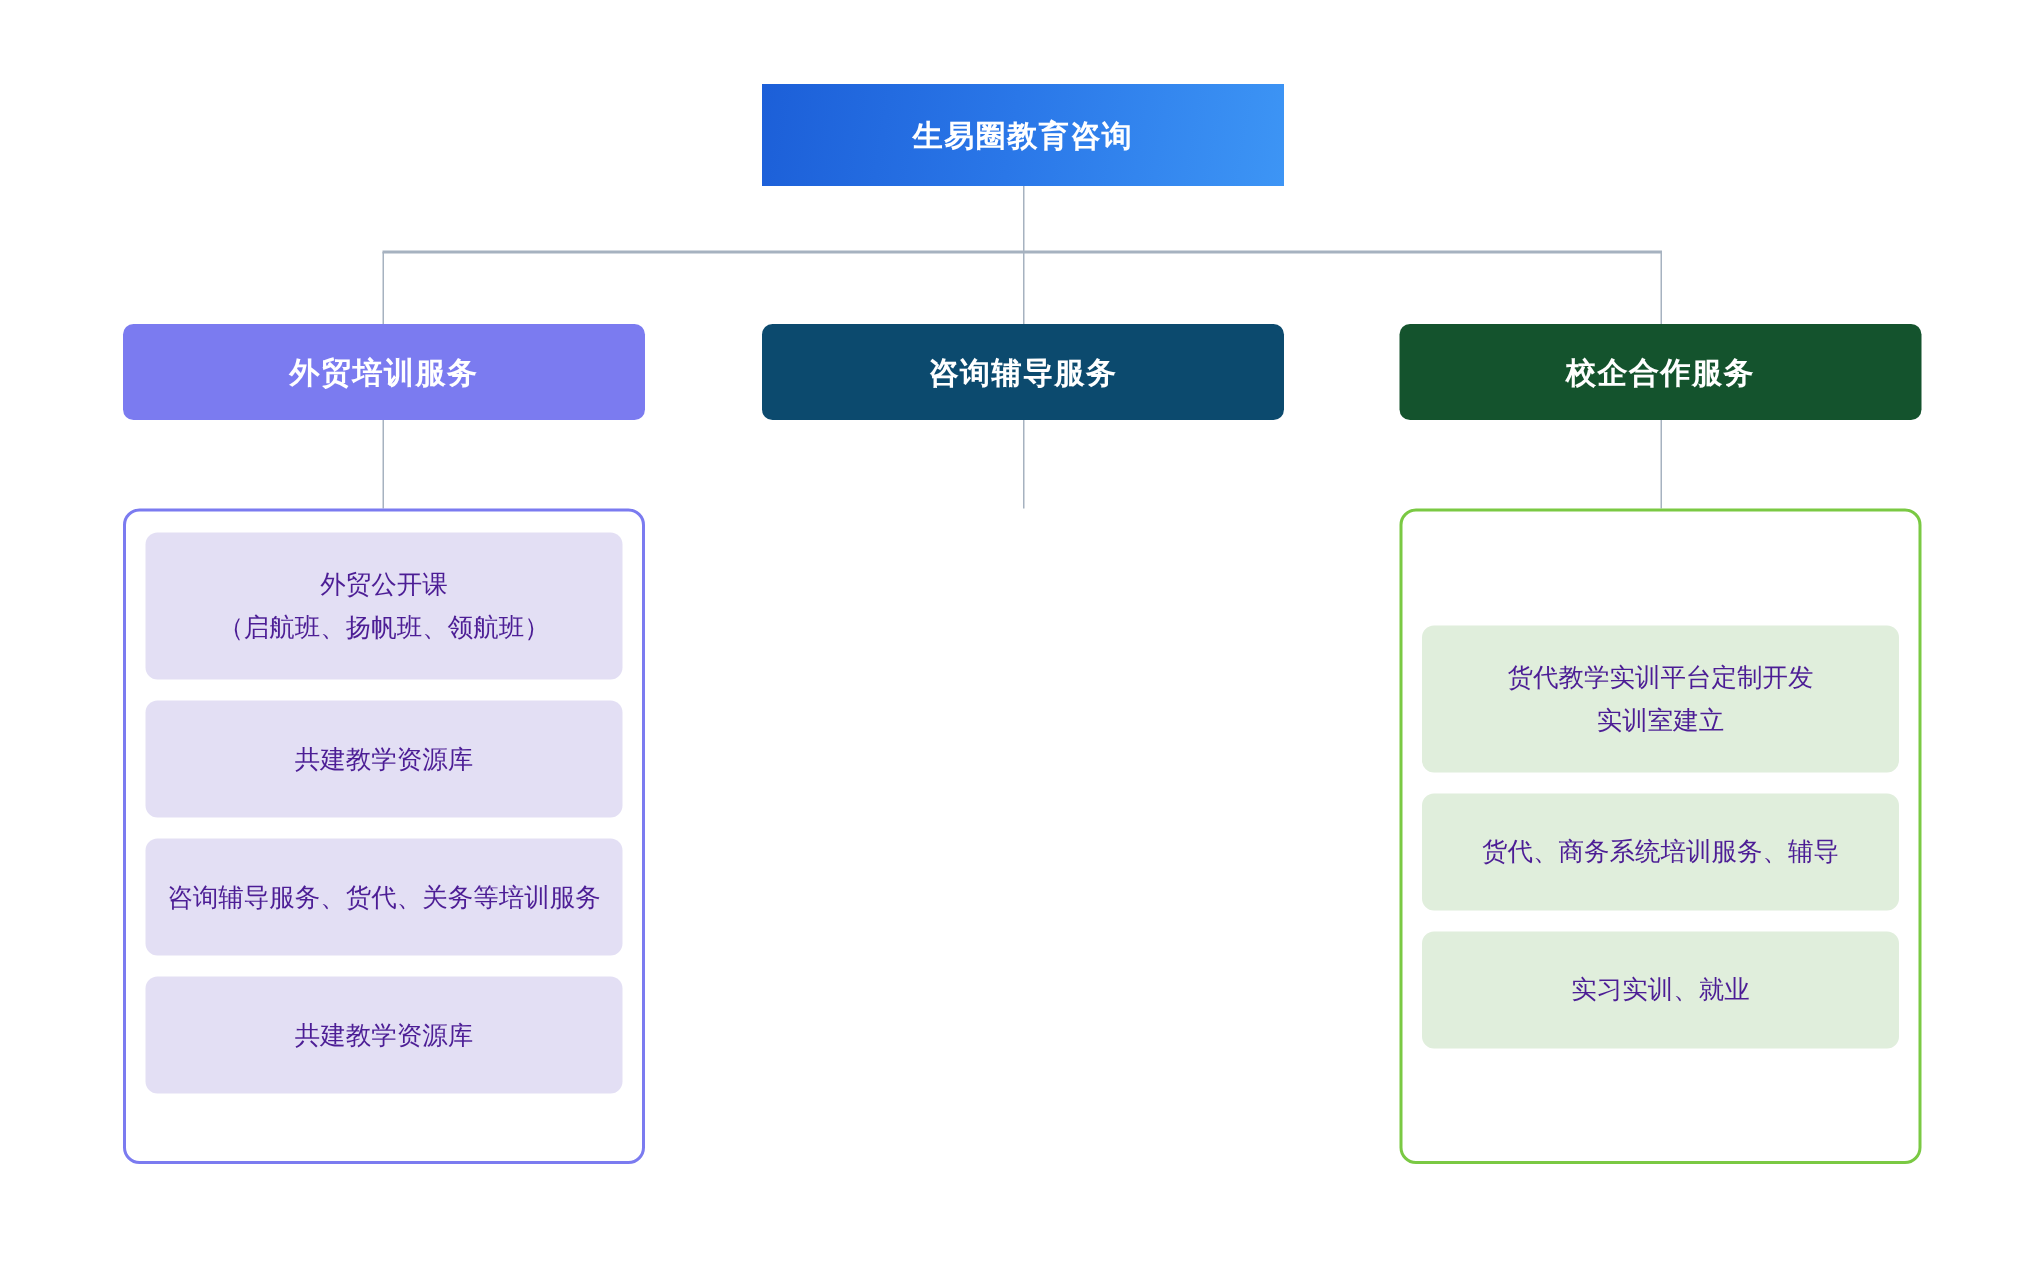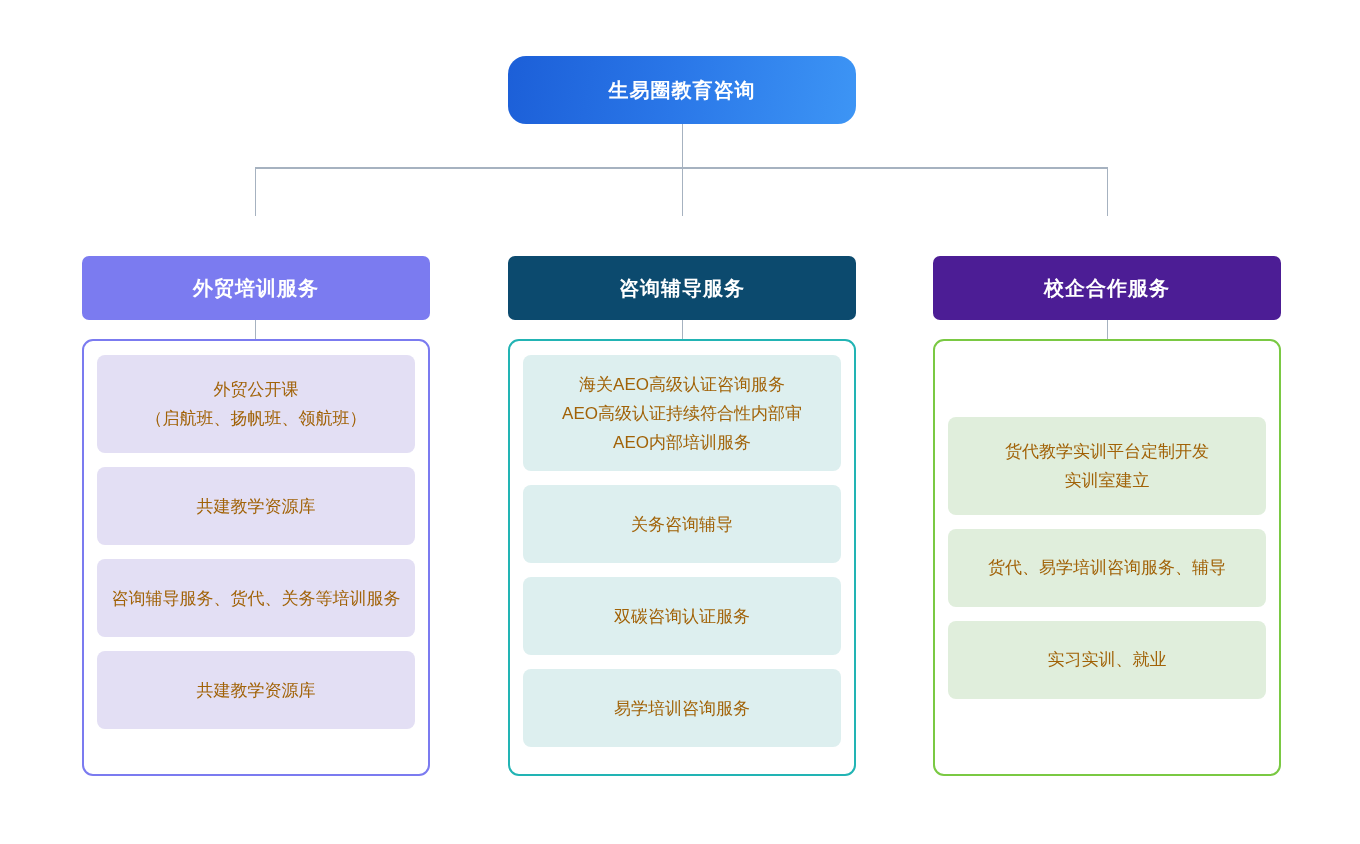--- a/index.html
+++ b/index.html
@@ -31,21 +31,21 @@
   .conn-v { width: 1.5px; }
   .conn-h { height: 1.5px; }
 
   
   .root-node {
     position: absolute;
     left: 508px;
     top: 56px;
     width: 348px;
     height: 68px;
-    border-radius: 18px;
+    border-radius: 0;
     background: linear-gradient(100deg, #1c5fd8 0%, #2a77e8 48%, #3d95f5 100%);
     color: #ffffff;
     font-size: 20px;
     font-weight: bold;
     letter-spacing: 1px;
     display: flex;
     align-items: center;
     justify-content: center;
   }
 
@@ -56,25 +56,24 @@
     width: 348px;
     height: 64px;
     border-radius: 7px;
     color: #ffffff;
     font-size: 20px;
     font-weight: bold;
     letter-spacing: 1px;
     display: flex;
     align-items: center;
     justify-content: center;
-    margin-top: 40px;
   }
   .hdr-left   { left: 82px;  background: #7b7bf0; }
   .hdr-mid    { left: 508px; background: #0c4a6e; }
-  .hdr-right  { left: 933px; background: #4c1d95; }
+  .hdr-right  { left: 933px; background: #14532d; }
 
   
   .group-box {
     position: absolute;
     top: 339px;
     width: 348px;
     height: 437px;
     border-radius: 11px;
     border: 2px solid #7b7bf0;
     box-sizing: border-box;
@@ -89,21 +88,21 @@
   .box-mid   { left: 508px; border-color: #22b4b4; }
   .box-right { left: 933px; border-color: #7ac943; justify-content: center; }
 
   
   .item-card {
     border-radius: 8px;
     display: flex;
     align-items: center;
     justify-content: center;
     text-align: center;
-    color: #a16207;
+    color: #4c1d95;
     font-size: 17px;
     line-height: 29px;
     padding: 10px 12px;
     box-sizing: border-box;
     white-space: pre-line;
   }
   .box-left  .item-card { background: #e3dff4; }
   .box-mid   .item-card { background: #ddefef; }
   .box-right .item-card { background: #e0eedc; }
 
@@ -133,29 +132,21 @@
   <div class="branch-header hdr-right">校企合作服务</div>
 
   <div class="group-box box-left">
     <div class="item-card h-two">外贸公开课
 （启航班、扬帆班、领航班）</div>
     <div class="item-card h-one">共建教学资源库</div>
     <div class="item-card h-one">咨询辅导服务、货代、关务等培训服务</div>
     <div class="item-card h-one">共建教学资源库</div>
   </div>
 
-  <div class="group-box box-mid">
-    <div class="item-card h-three">海关AEO高级认证咨询服务
-AEO高级认证持续符合性内部审
-AEO内部培训服务</div>
-    <div class="item-card h-one">关务咨询辅导</div>
-    <div class="item-card h-one">双碳咨询认证服务</div>
-    <div class="item-card h-one">易学培训咨询服务</div>
-  </div>
 
   <div class="group-box box-right">
     <div class="item-card h-two">货代教学实训平台定制开发
 实训室建立</div>
-    <div class="item-card h-one">货代、易学培训咨询服务、辅导</div>
+    <div class="item-card h-one">货代、商务系统培训服务、辅导</div>
     <div class="item-card h-one">实习实训、就业</div>
   </div>
 
 </div>
 
 </body></html>

